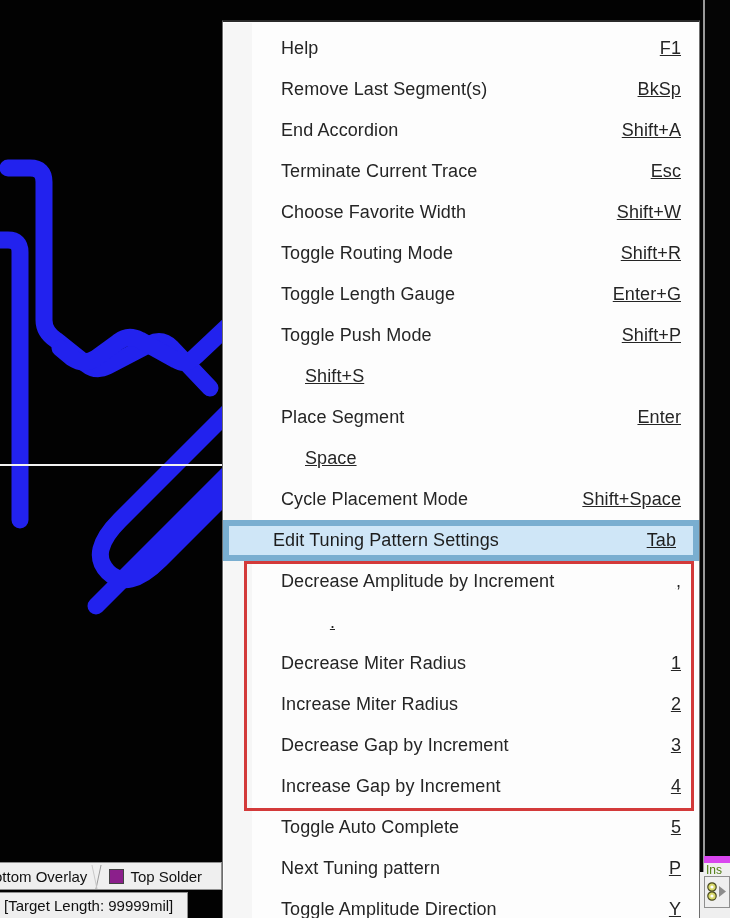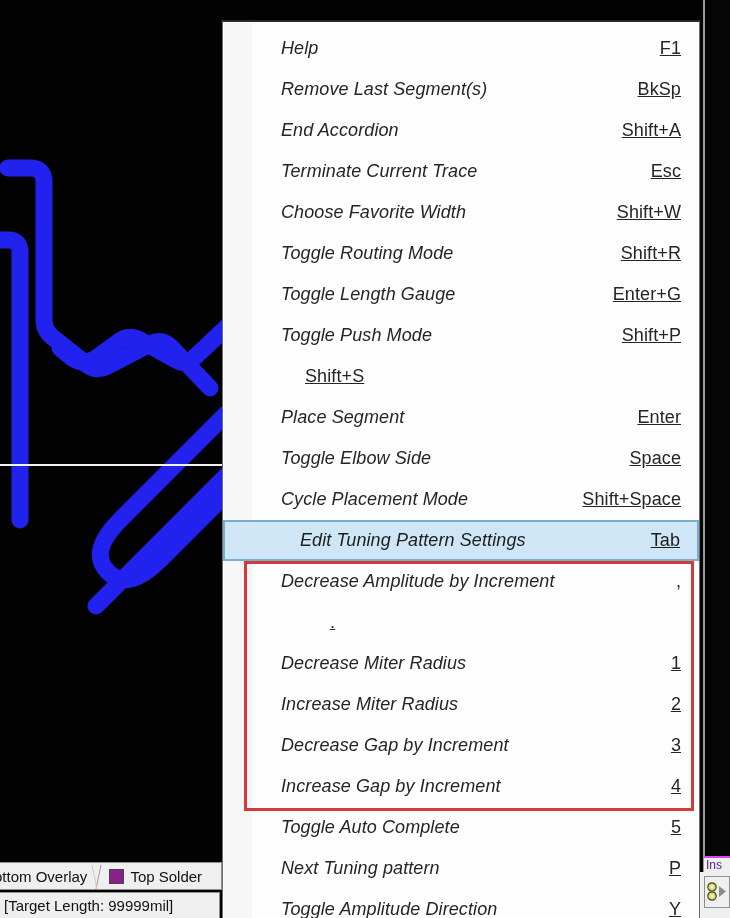--- a/index.html
+++ b/index.html
@@ -75,32 +75,32 @@
     align-items: center;
     justify-content: space-between;
     height: 41px;
     padding: 0 18px 0 58px;
     box-sizing: border-box;
     color: #252525;
     font-size: 18px;
     letter-spacing: 0.1px;
     white-space: nowrap;
   }
-  .mi-label { flex: 0 1 auto; font-style: italic; }
+  .mi-label { flex: 0 1 auto; }
   .mi-accel {
     flex: 0 0 auto;
     margin-left: 24px;
     text-align: right;
     min-width: 30px;
     text-decoration: underline;
   }
   .menu-item.selected {
     background: #cfe6f7;
-    border: 2px solid #d946ef;
-    padding-left: 75px;
+    border: 6px solid #d946ef;
+    padding-left: 44px;
     padding-right: 17px;
     color: #1d1d1d;
   }
   .menu-item.boxed { }
 
   
   #red-box {
     position: absolute;
     left: 21px;
     top: 543px;
@@ -162,21 +162,21 @@
     position: absolute;
     left: 3px; top: 2px;
     width: 1px; height: 24px;
     background: #c8c8c8;
     transform: skewX(12deg);
   }
 
   #status-bar {
     position: absolute;
     left: 0; top: 892px;
-    width: 220px; height: 26px;
+    width: 188px; height: 26px;
     background: #efefef;
     border-top: 1px solid #8f8f8f;
     border-right: 1px solid #8f8f8f;
     box-sizing: border-box;
     display: flex;
     align-items: center;
     padding-left: 4px;
     font-size: 15px;
     color: #111;
     white-space: nowrap;
@@ -195,24 +195,24 @@
     z-index: 50;
     display: flex;
     align-items: center;
     justify-content: center;
   }
   #ins-label {
     position: absolute;
     left: 704px; top: 856px;
     width: 26px; height: 18px;
     background: #efefef;
-    border-top: 2px solid #d946ef;
+    border-top: 7px solid #d946ef;
     box-sizing: border-box;
     font-size: 12px;
-    color: #4c1d95;
+    color: #4d7c0f;
     padding-left: 2px;
     z-index: 51;
   }
   #bottom-right-fill {
     position: absolute;
     left: 700px; top: 872px;
     width: 30px; height: 46px;
     background: #efefef;
     z-index: 49;
   }
@@ -276,21 +276,20 @@
           <span class="mi-accel">Shift+P</span>
         </div>
         <div class="menu-item">
           <span class="mi-accel">Shift+S</span>
         </div>
         <div class="menu-item">
           <span class="mi-label">Place Segment</span>
           <span class="mi-accel">Enter</span>
         </div>
         <div class="menu-item">
-          <span class="mi-label">Toggle Elbow Side</span>
           <span class="mi-accel">Space</span>
         </div>
         <div class="menu-item">
           <span class="mi-label">Cycle Placement Mode</span>
           <span class="mi-accel">Shift+Space</span>
         </div>
         <div class="menu-item selected" style="background: rgb(207, 230, 247); border-color: rgb(122, 174, 208);">
           <span class="mi-label">Edit Tuning Pattern Settings</span>
           <span class="mi-accel">Tab</span>
         </div>

